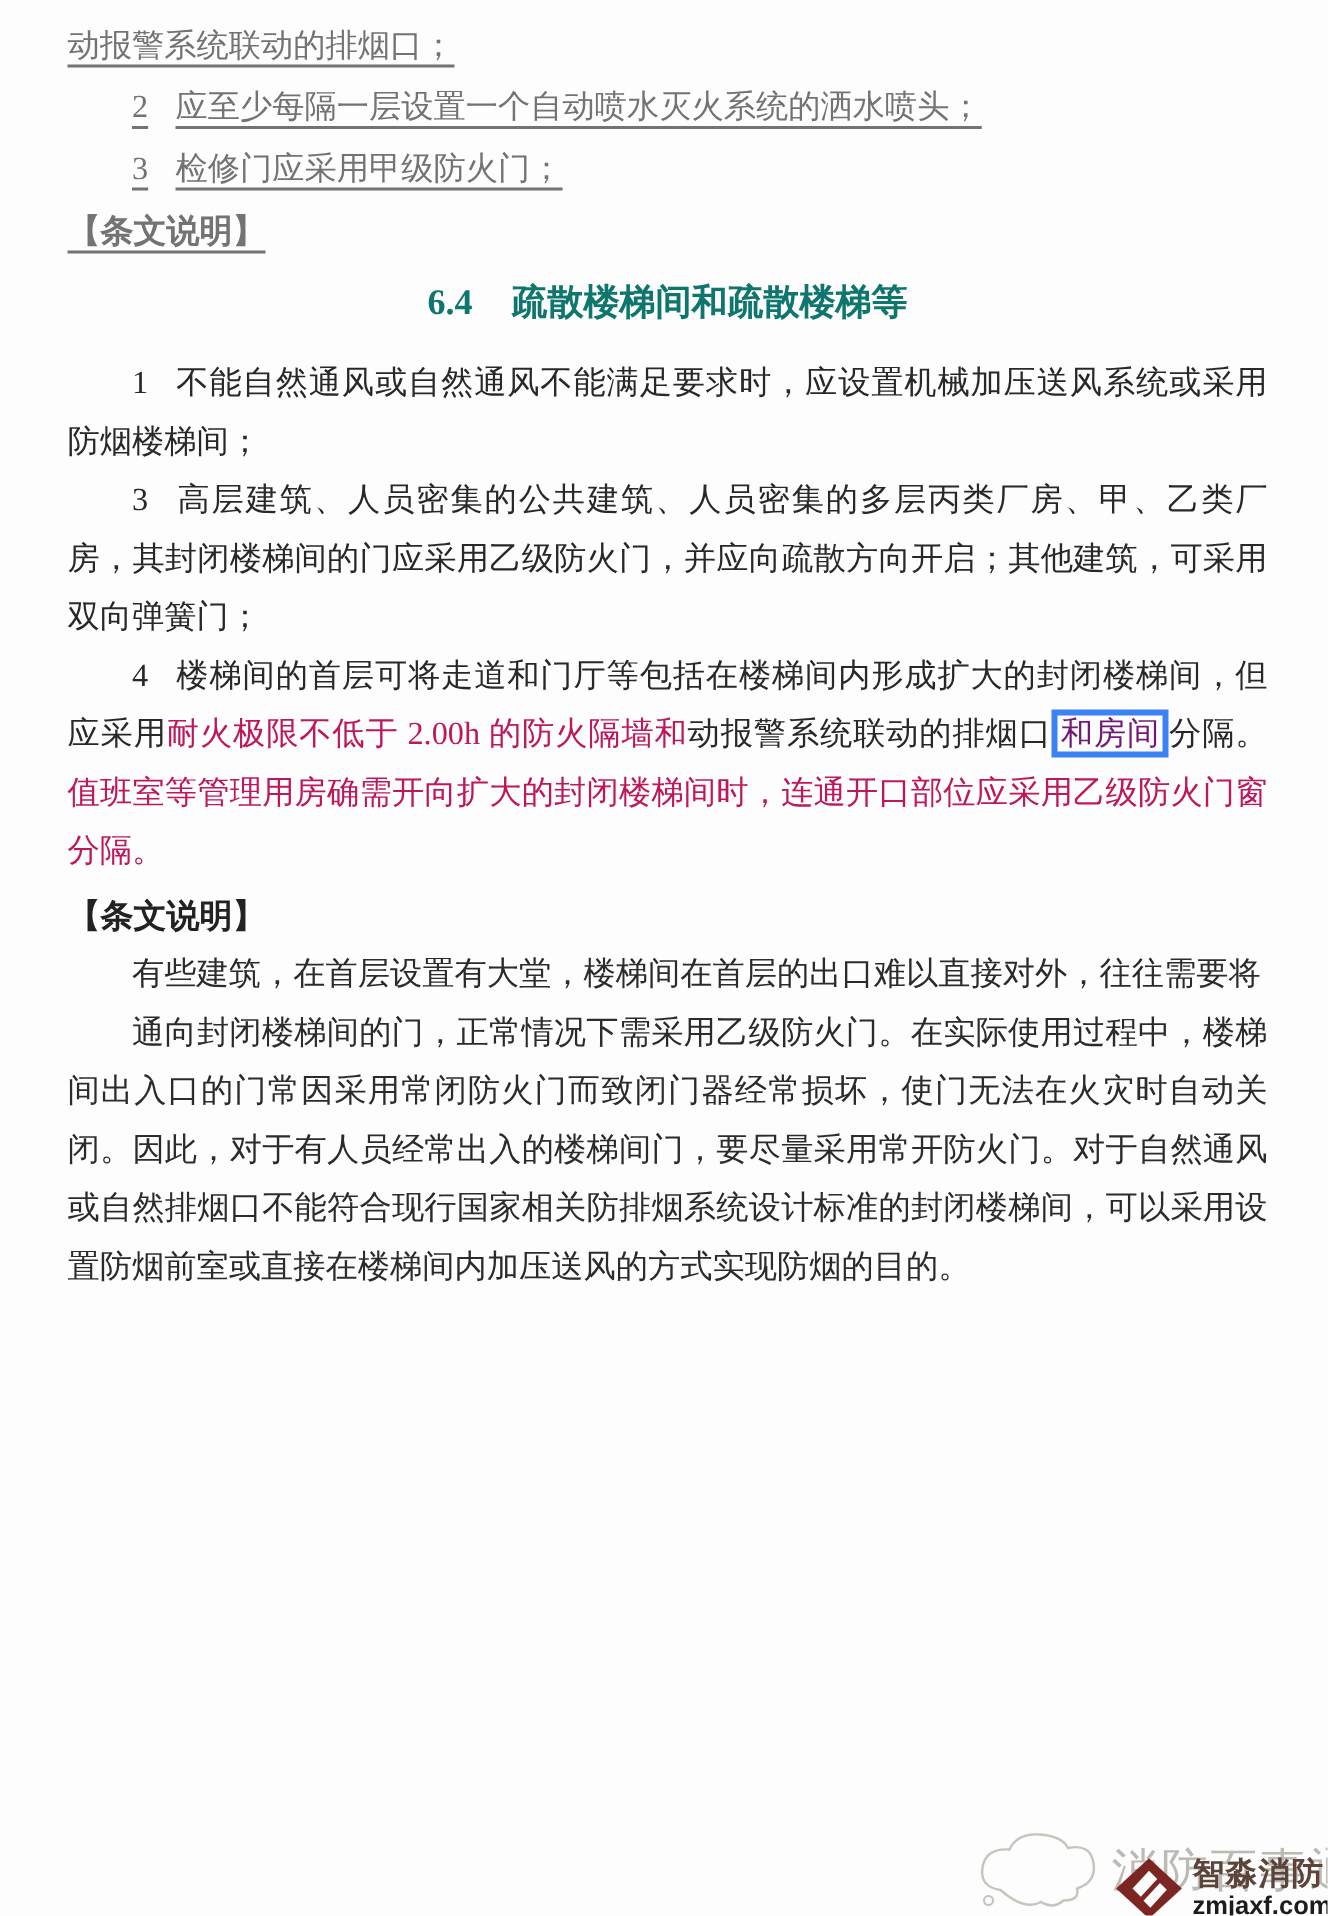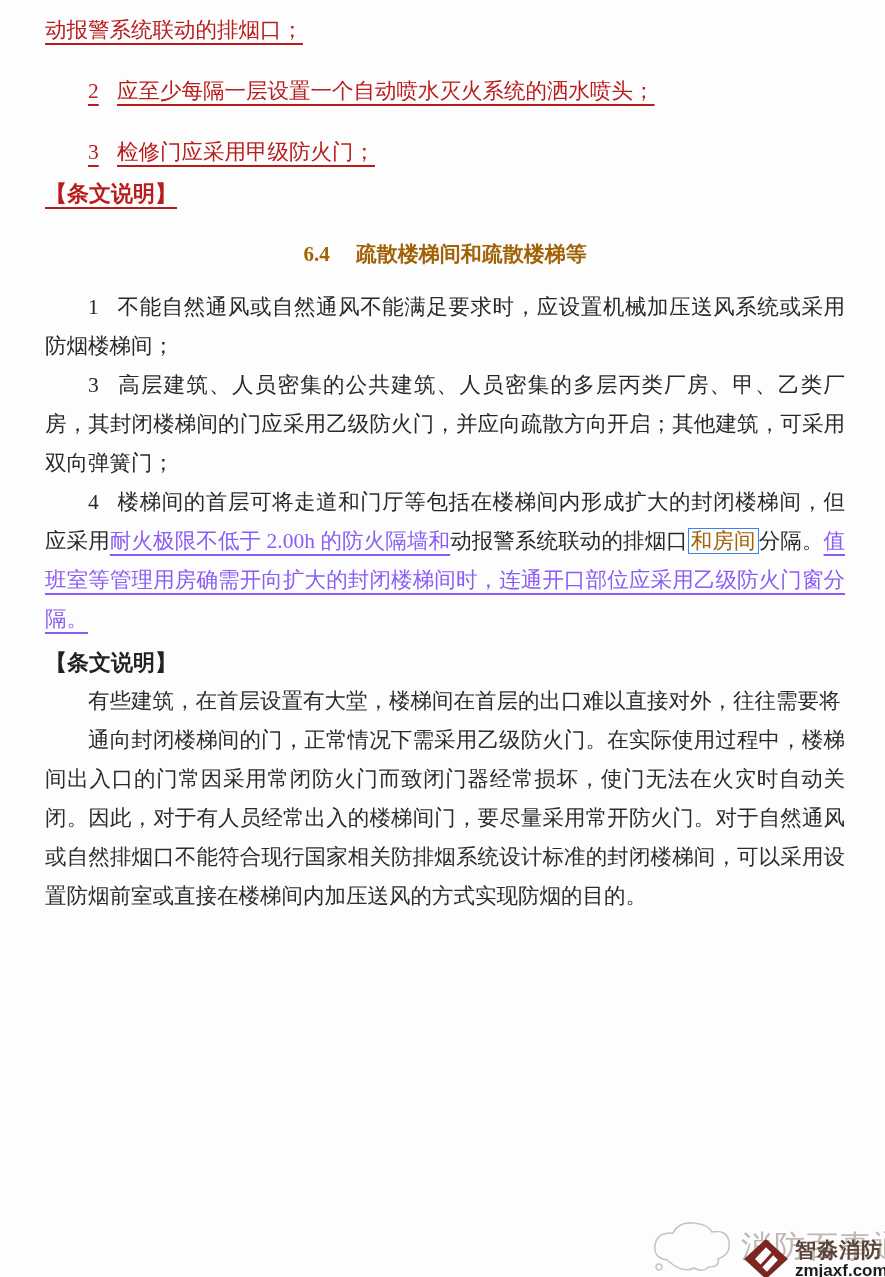--- a/index.html
+++ b/index.html
@@ -13,60 +13,59 @@
     position: absolute; inset: 0;
     padding: 10px 40px 0 45px;
     box-sizing: border-box;
     font-size: 21.5px;
     color: #2b2b2b;
     text-align: justify;
   }
   p { margin: 0; }
 
   
-  .red-block { color: #b91c1c; }
+  .red-block { color: #737373; }
   .red-block p { line-height: 41px; }
   .u { text-decoration: underline; text-underline-offset: 6px; text-decoration-thickness: 1.5px; }
-  .num-item { text-indent: 2em; margin-top: 20px; }
+  .num-item { text-indent: 2em; }
   .num { padding-right: 0.85em; }
   .expl-label {
     font-family: "Liberation Sans", sans-serif;
     font-weight: 700; font-size: 22px;
     line-height: 41px;
   }
   .red-para {
     text-indent: 2em;
     line-height: 38.5px !important;
   }
 
   
   .sec-heading {
-    margin: 20px 0 14px;
+    margin: 8px 0 14px;
     text-align: center;
     font-family: "Liberation Sans", sans-serif;
-    font-weight: 700; font-size: 21px;
+    font-weight: 700; font-size: 24px;
     line-height: 40px;
-    color: #a16207;
+    color: #0f766e;
   }
   .sec-heading .h-num { margin-right: 26px; font-family: "Liberation Serif", serif; font-weight: 600; }
 
   
   .clause p { line-height: 39px; color: #282828; }
   .clause-intro .c-num { padding-right: 0.7em; }
   .c-item { text-indent: 2em; }
   .seg-black { color: #282828; }
   .seg-red-underline {
-    color: #8b5cf6;
-    text-decoration: underline;
+    color: #be185d;
     text-underline-offset: 6px;
     text-decoration-thickness: 1.5px;
   }
   .seg-red-box {
-    color: #a16207;
-    border: 1px solid #3b82f6;
+    color: #701a75;
+    border: 4px solid #3b82f6;
     padding: 0 2px;
   }
 
   
   .expl-label-black {
     font-family: "Liberation Sans", sans-serif;
     font-weight: 700; font-size: 22px;
     line-height: 39px; color: #222;
     margin-top: 4px;
   }

